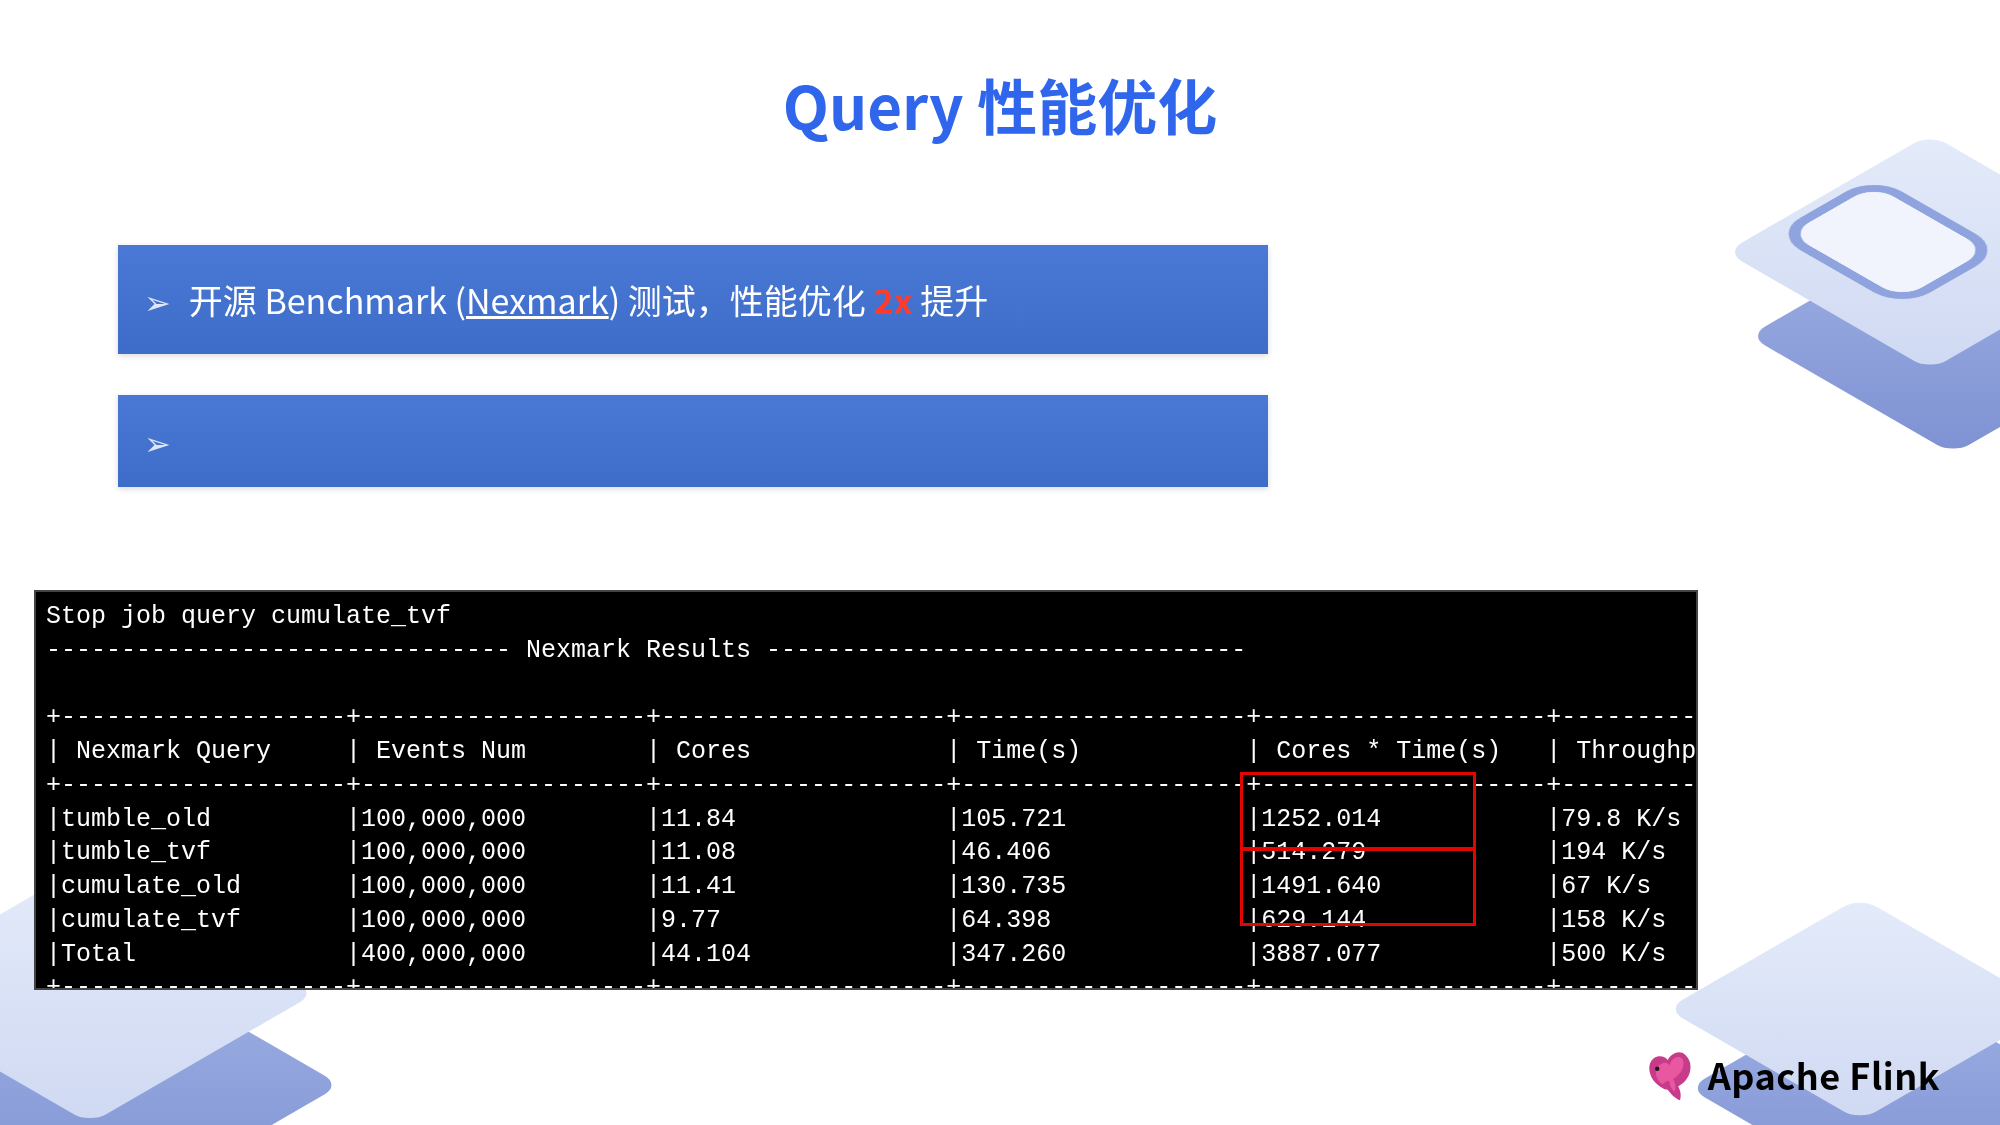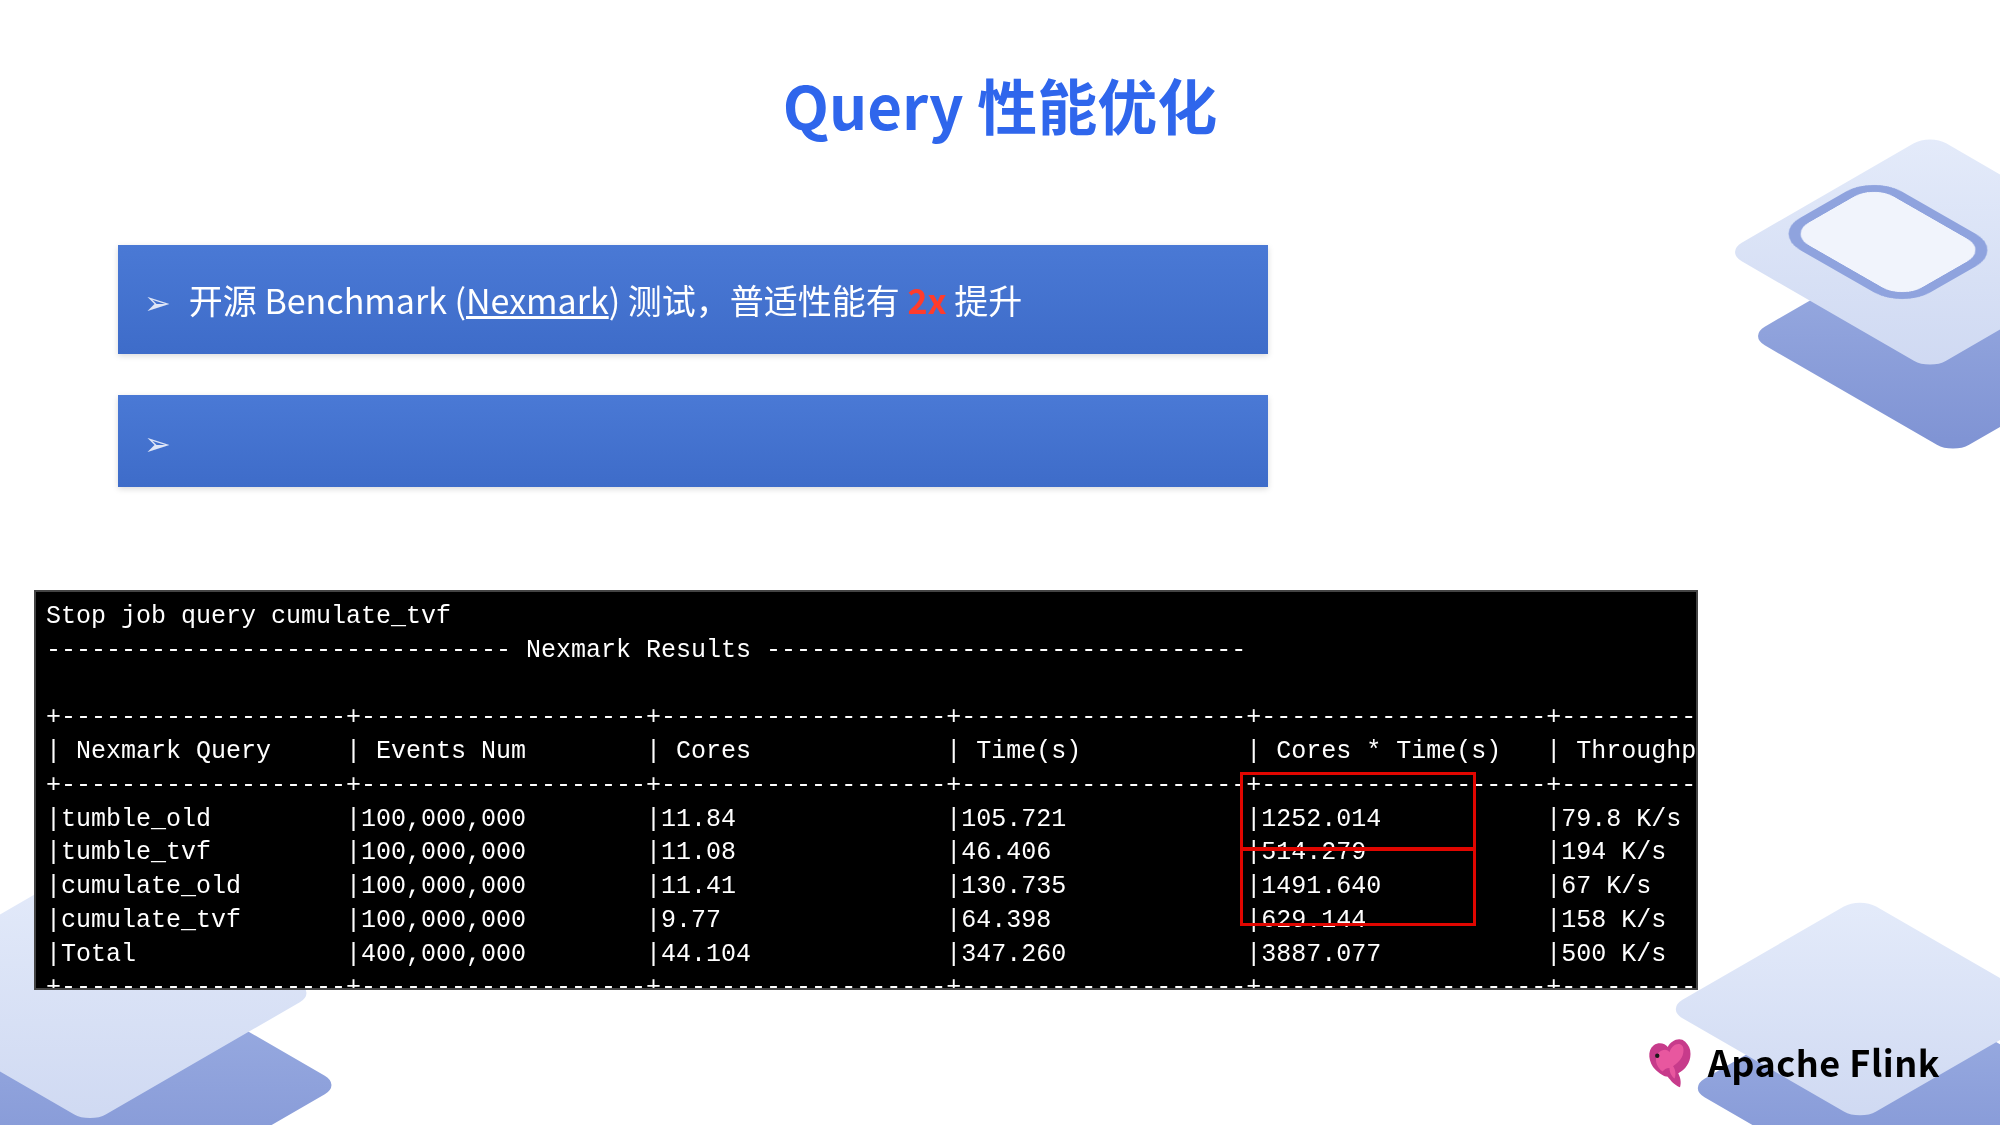--- a/index.html
+++ b/index.html
@@ -136,21 +136,21 @@
     position: absolute;
     pointer-events: none;
   }
   .hl1 { left: 1240px; top: 772px;  width: 230px; height: 72px; }
   .hl2 { left: 1240px; top: 848px;  width: 230px; height: 72px; }
 
   
   .footer-logo {
     position: absolute;
     right: 60px;
-    bottom: 36px;
+    bottom: 23px;
     display: flex;
     align-items: center;
     gap: 14px;
   }
   .footer-logo .squirrel {
     width: 56px;
     height: 56px;
   }
   .footer-logo .squirrel svg {
     width: 56px;
@@ -184,21 +184,21 @@
     <div class="iso-side"></div>
     <div class="iso-top"></div>
   </div>
 </div>
 
 <div class="title">Query 性能优化</div>
 
 <div class="callout callout-1">
   <span class="chev">➢</span>
   <span>
-    <span>开源 Benchmark (</span><span class="underline">Nexmark</span><span>) 测试，普适性能有 </span><span class="red">2x</span><span> 提升</span>
+    <span>开源 Benchmark (</span><span class="underline">Nexmark</span><span>) 测试，性能优化 </span><span class="red">2x</span><span> 提升</span>
   </span>
 </div>
 
 <div class="callout callout-2">
   <span class="chev">➢</span>
 </div>
 
 <div class="terminal" id="terminal">Stop job query cumulate_tvf
 ------------------------------- Nexmark Results --------------------------------
 

